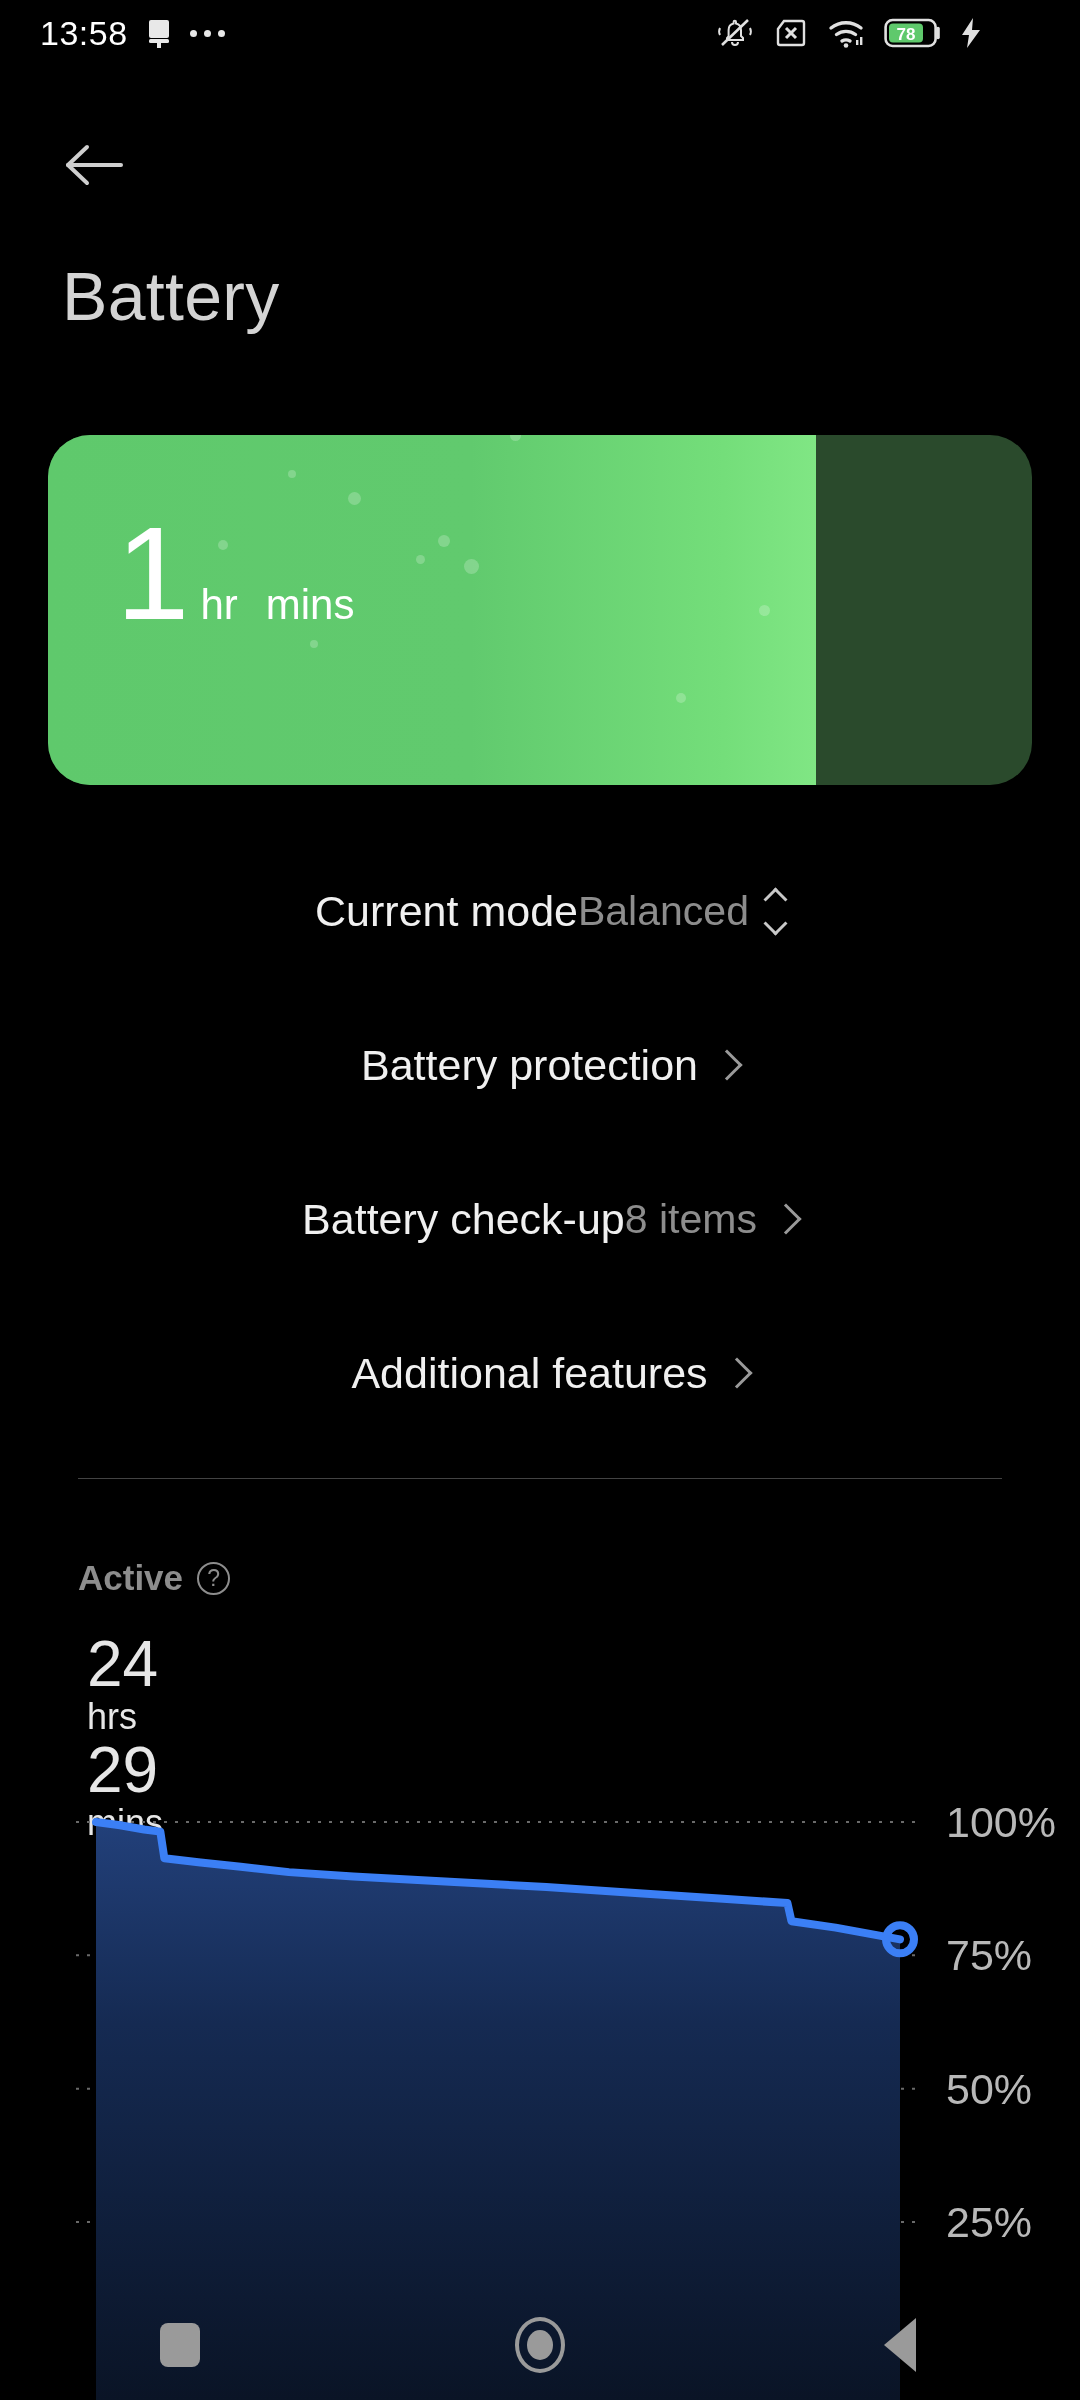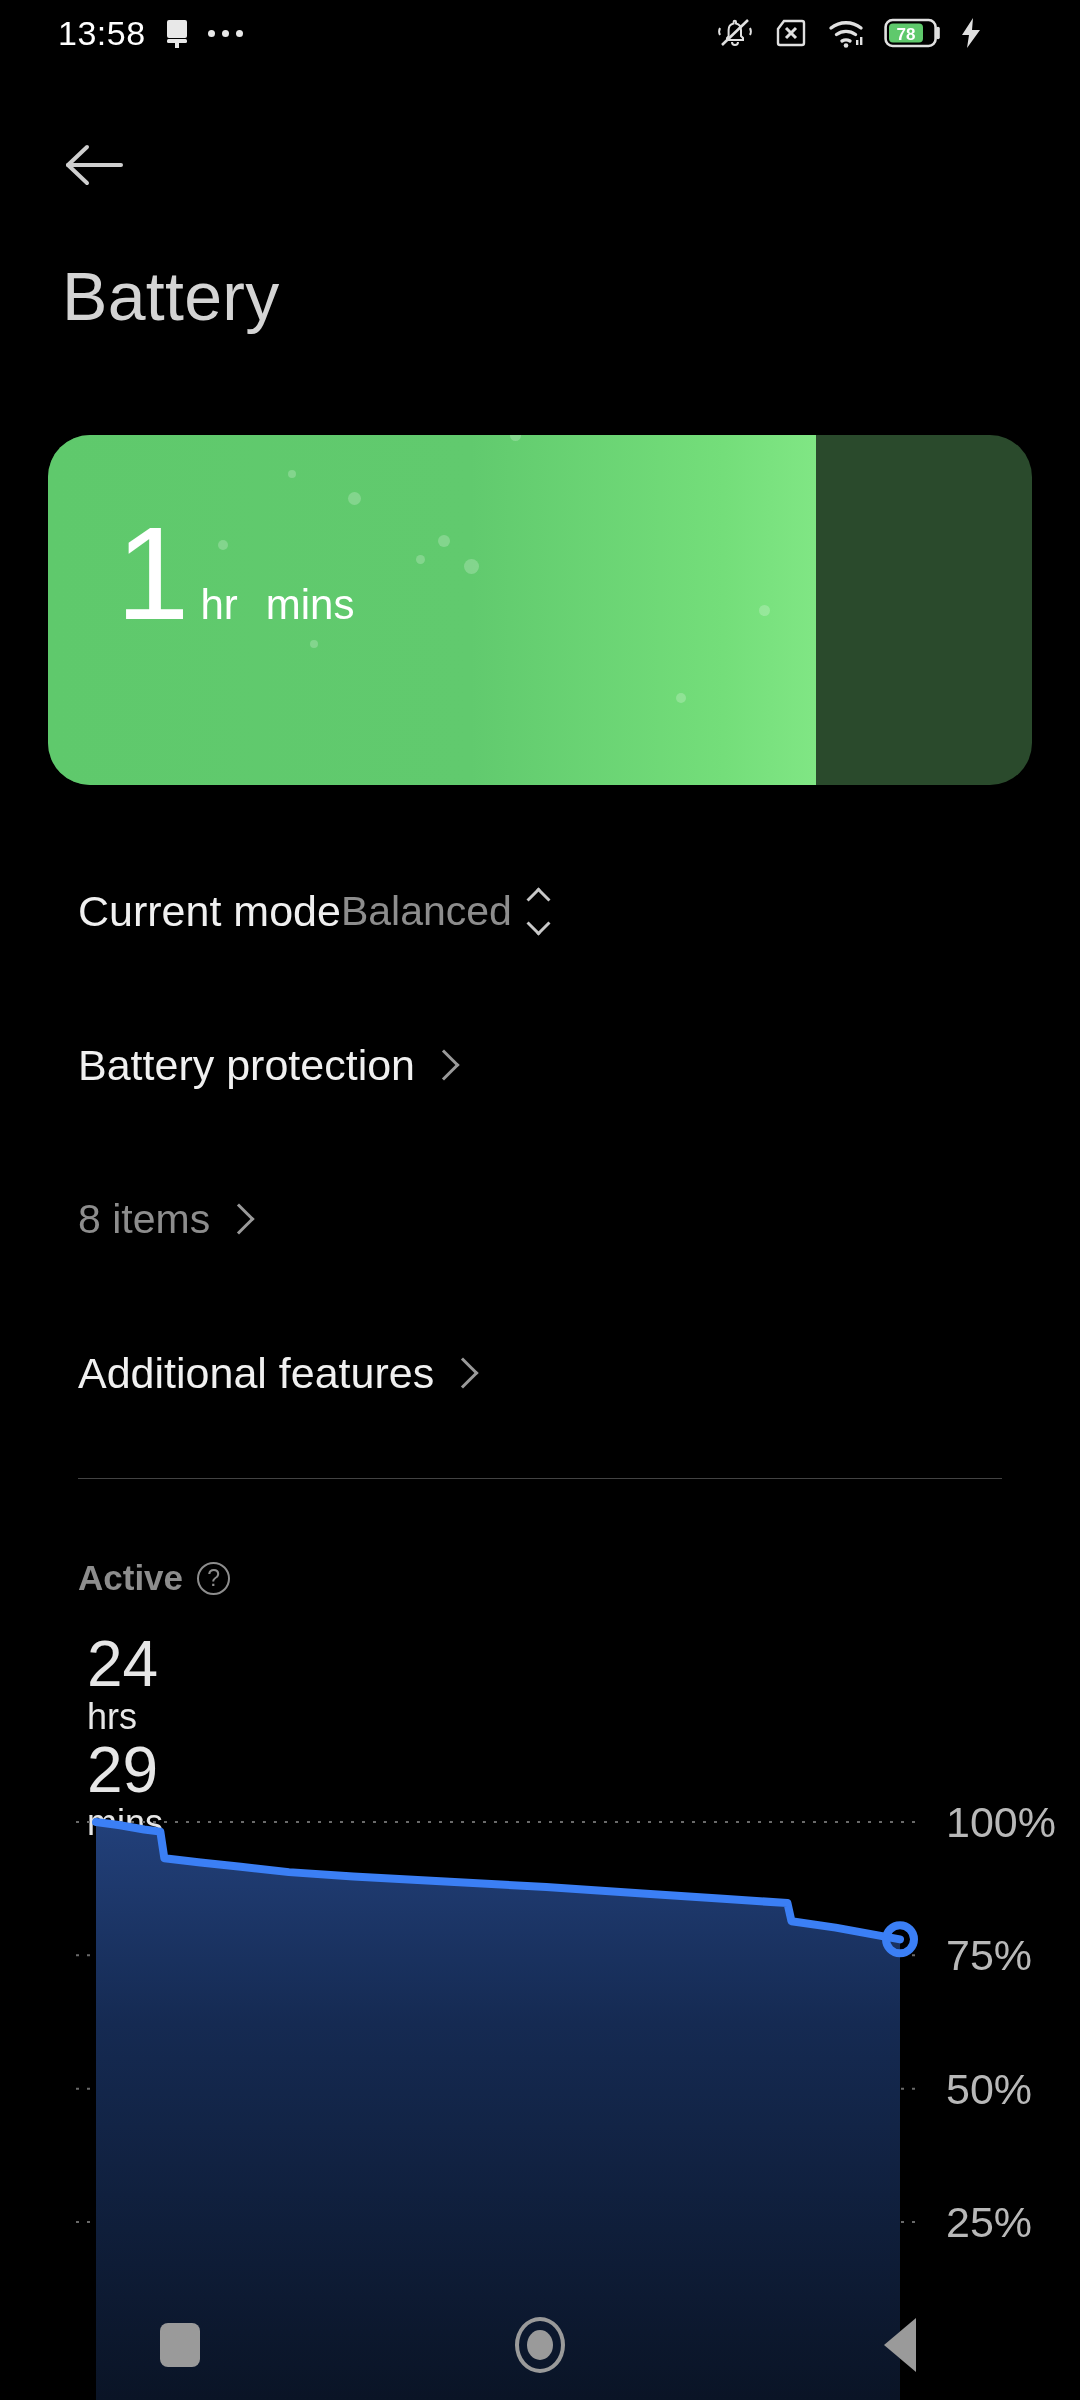--- a/index.html
+++ b/index.html
@@ -8,21 +8,21 @@
     background:#000;
     font-family:"Liberation Sans", sans-serif;
     overflow:hidden;
   }
   #screen { position:relative; width:1080px; height:2400px; background:#000; }
 
   
   #status-bar {
     position:absolute; top:0; left:0; width:1017px; height:66px;
     display:flex; align-items:center; justify-content:space-between;
-    padding:0 34px 0 58px;
+    padding:0 34px 0 40px;
   }
   .sb-left { display:flex; align-items:center; gap:16px; }
   .sb-time { color:#fff; font-size:34px; letter-spacing:0.5px; }
   .sb-right { display:flex; align-items:center; gap:17px; }
   .sb-dots { display:flex; gap:7px; align-items:center; }
   .sb-dots i { width:7px; height:7px; border-radius:50%; background:#e8e8e8; display:block; }
 
   
   #back-button {
     position:absolute; left:63px; top:136px;
@@ -56,21 +56,21 @@
   #charge-status-row {
     position:absolute; left:66px; top:253px;
     display:flex; align-items:center; gap:10px;
     color:#fff; font-size:36px;
   }
 
   
   #settings-list { position:absolute; left:0; top:834px; width:1080px; }
   .settings-row {
     position:relative; height:154px;
-    display:flex; align-items:center; justify-content:flex-start;
+    display:flex; align-items:center; justify-content:center;
     padding:0 59px 0 78px; cursor:pointer;
   }
   .row-label { color:#f0f0f0; font-size:43px; font-weight:400; }
   .row-right { display:flex; align-items:center; gap:18px; }
   .row-value { color:#8d8d8d; font-size:41px; }
   .chev-right {
     width:22px; height:22px;
     border-right:3px solid #9a9a9a; border-top:3px solid #9a9a9a;
     transform:rotate(45deg);
   }
@@ -235,20 +235,21 @@
 
     <div class="settings-row">
       <span class="row-label">Battery protection</span>
       <span class="row-right">
         <span class="row-value"></span>
         <span class="chev-right"></span>
       </span>
     </div>
 
     <div class="settings-row">
+      <span class="row-label">Battery check-up</span>
       <span class="row-right">
         <span class="row-value">8 items</span>
         <span class="chev-right"></span>
       </span>
     </div>
 
     <div class="settings-row">
       <span class="row-label">Additional features</span>
       <span class="row-right">
         <span class="row-value"></span>

